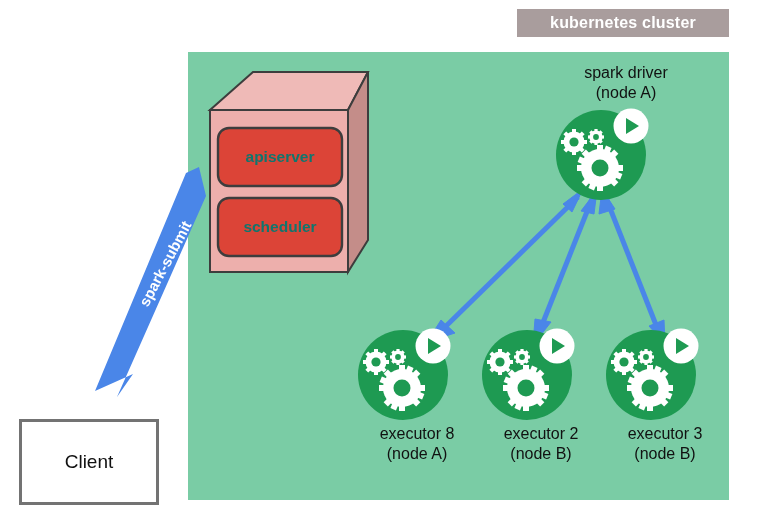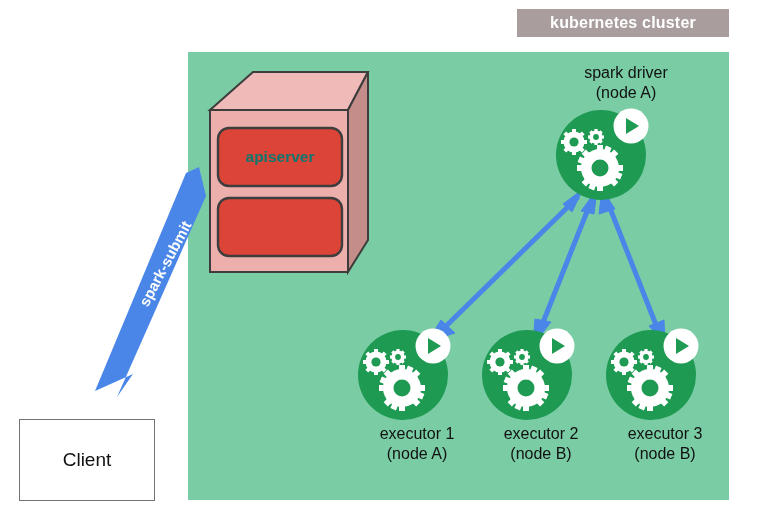--- a/index.html
+++ b/index.html
@@ -9,21 +9,21 @@
 
   
   .cluster-panel{position:absolute;left:188px;top:52px;width:541px;height:448px;
                  background:#7ACCA5;}
   .cluster-badge{position:absolute;left:517px;top:9px;width:212px;height:28px;
                  background:#A99D9D;color:#ffffff;font-weight:bold;font-size:16px;
                  display:flex;align-items:center;justify-content:center;letter-spacing:.2px;}
 
   
   .client-box{position:absolute;left:19px;top:419px;width:134px;height:80px;
-              background:#ffffff;border:1px solid #737373;
+              background:#ffffff;border:3px solid #737373;
               display:flex;align-items:center;justify-content:center;
               font-size:19px;color:#111;}
 
   
   .vec{position:absolute;left:0;top:0;width:761px;height:516px;overflow:visible;}
 
   
   .cube-label{position:absolute;color:#0f766e;font-weight:bold;font-size:15.5px;
               display:flex;align-items:center;justify-content:center;width:124px;height:54px;}
   .lbl-apiserver{left:218px;top:130px;}
@@ -136,29 +136,30 @@
     </defs>
 
     <use href="#node-glyph" x="556" y="110"></use>
 
     <use href="#node-glyph" x="358" y="330"></use>
     <use href="#node-glyph" x="482" y="330"></use>
     <use href="#node-glyph" x="606" y="330"></use>
   </svg>
 
   <div class="cube-label lbl-apiserver">apiserver</div>
+  <div class="cube-label lbl-scheduler">scheduler</div>
 
   <div class="submit-label">spark-submit</div>
 
   <div class="node-label lbl-driver">
     <div>spark driver</div>
     <div>(node A)</div>
   </div>
   <div class="node-label lbl-exec1">
-    <div>executor 1</div>
+    <div>executor 8</div>
     <div>(node A)</div>
   </div>
   <div class="node-label lbl-exec2">
     <div>executor 2</div>
     <div>(node B)</div>
   </div>
   <div class="node-label lbl-exec3">
     <div>executor 3</div>
     <div>(node B)</div>
   </div>

